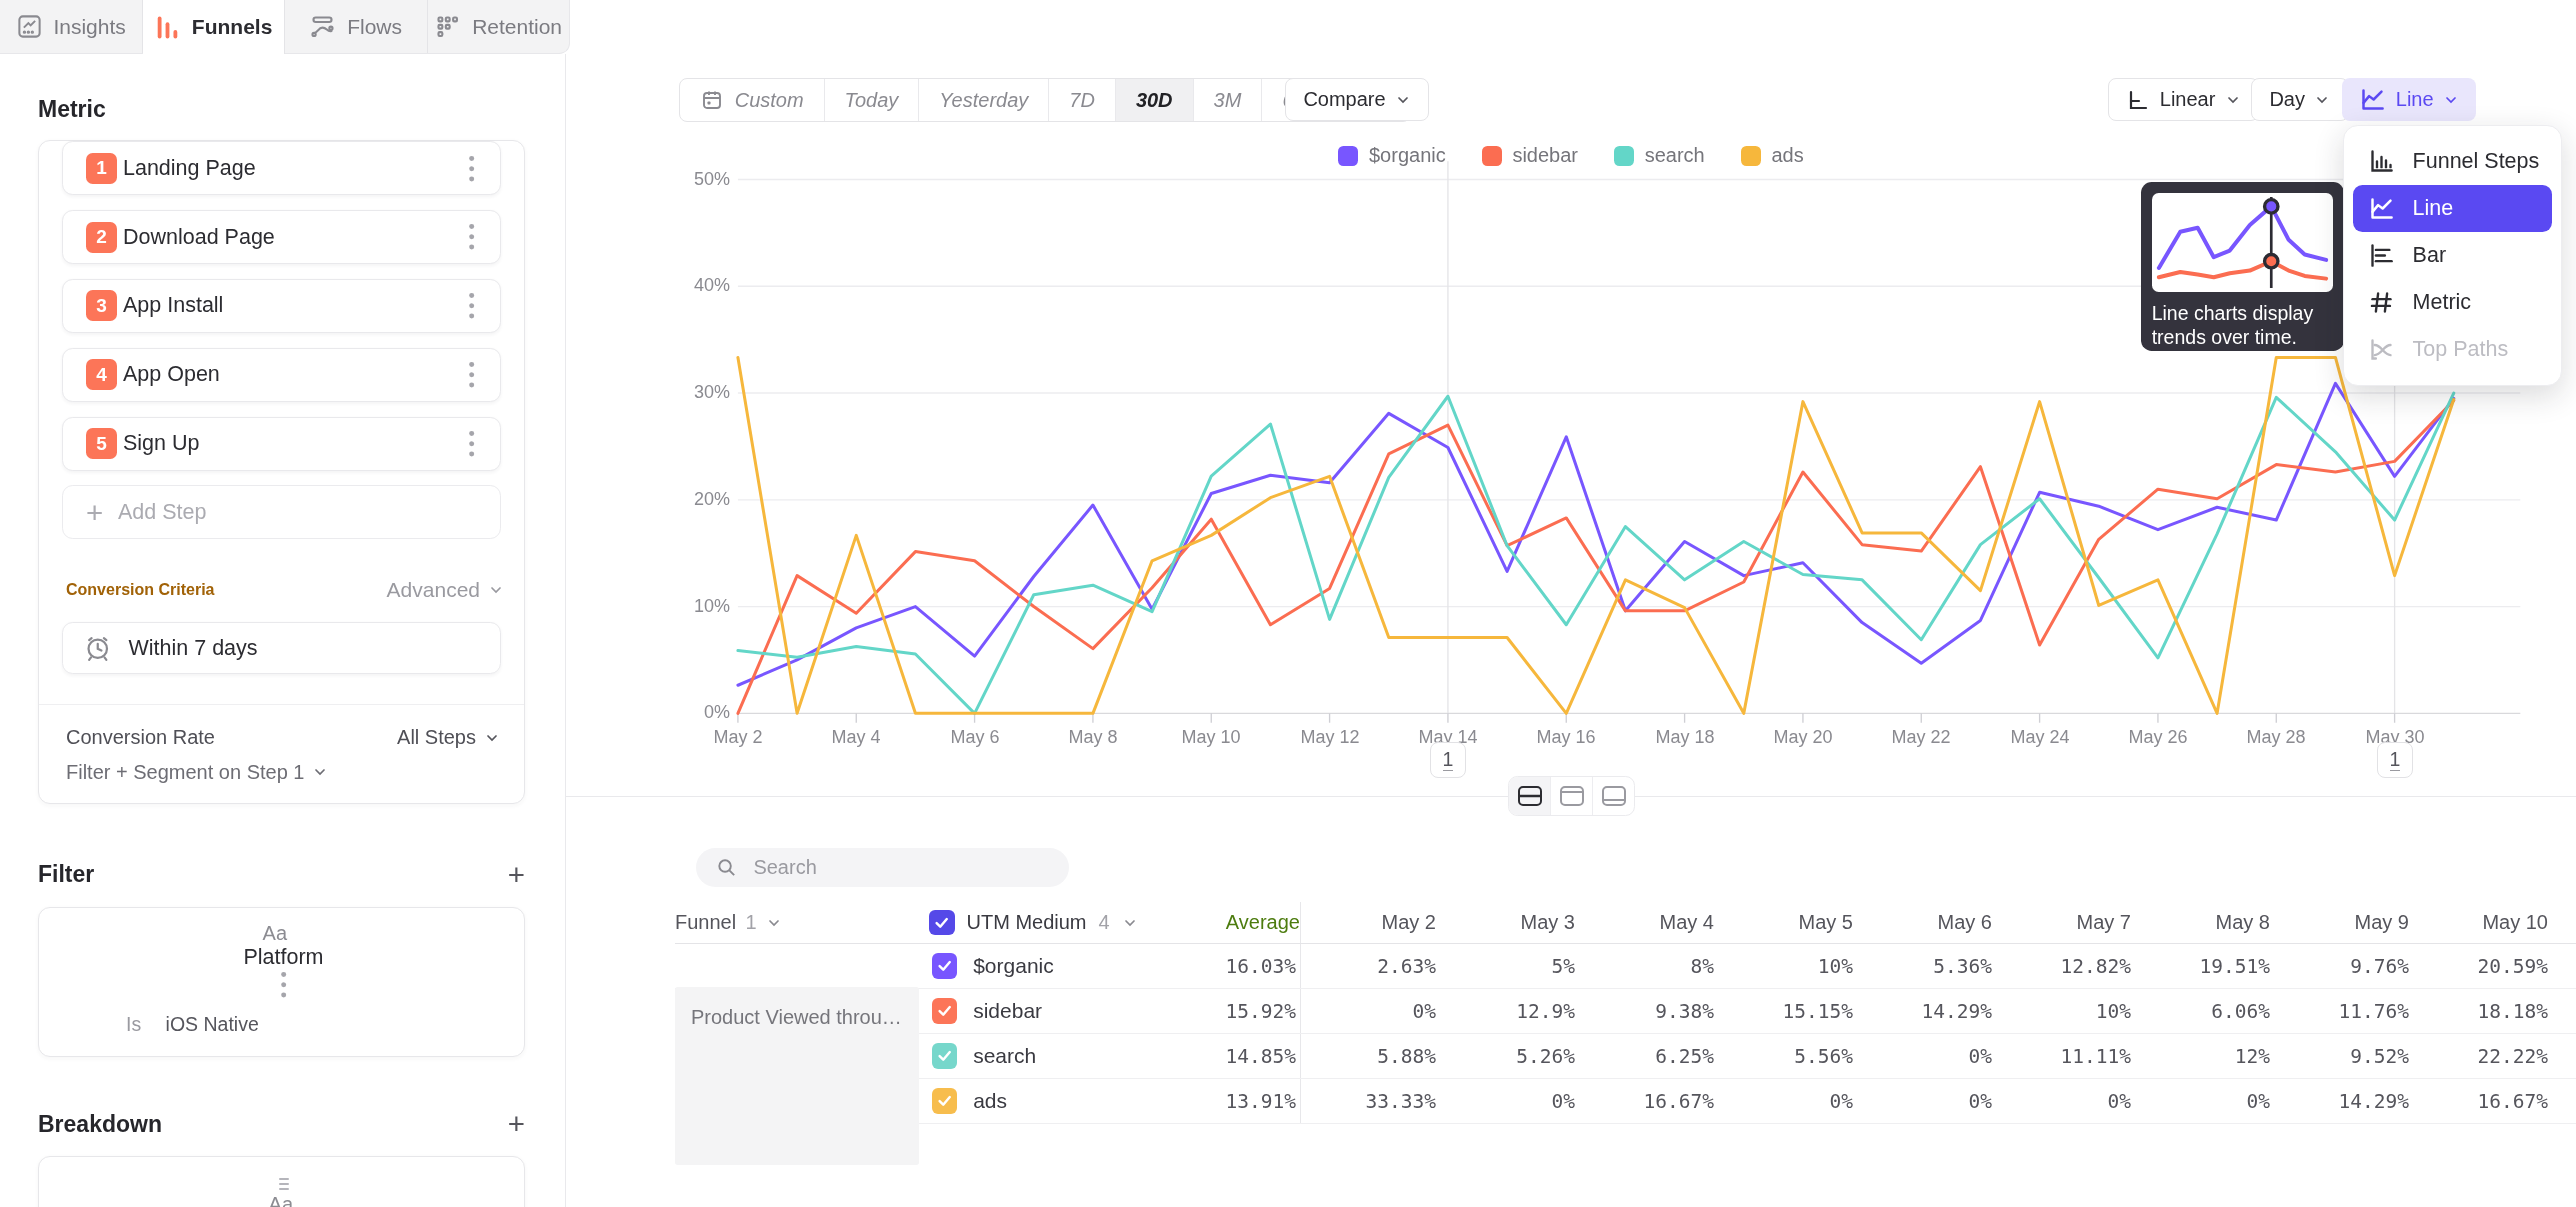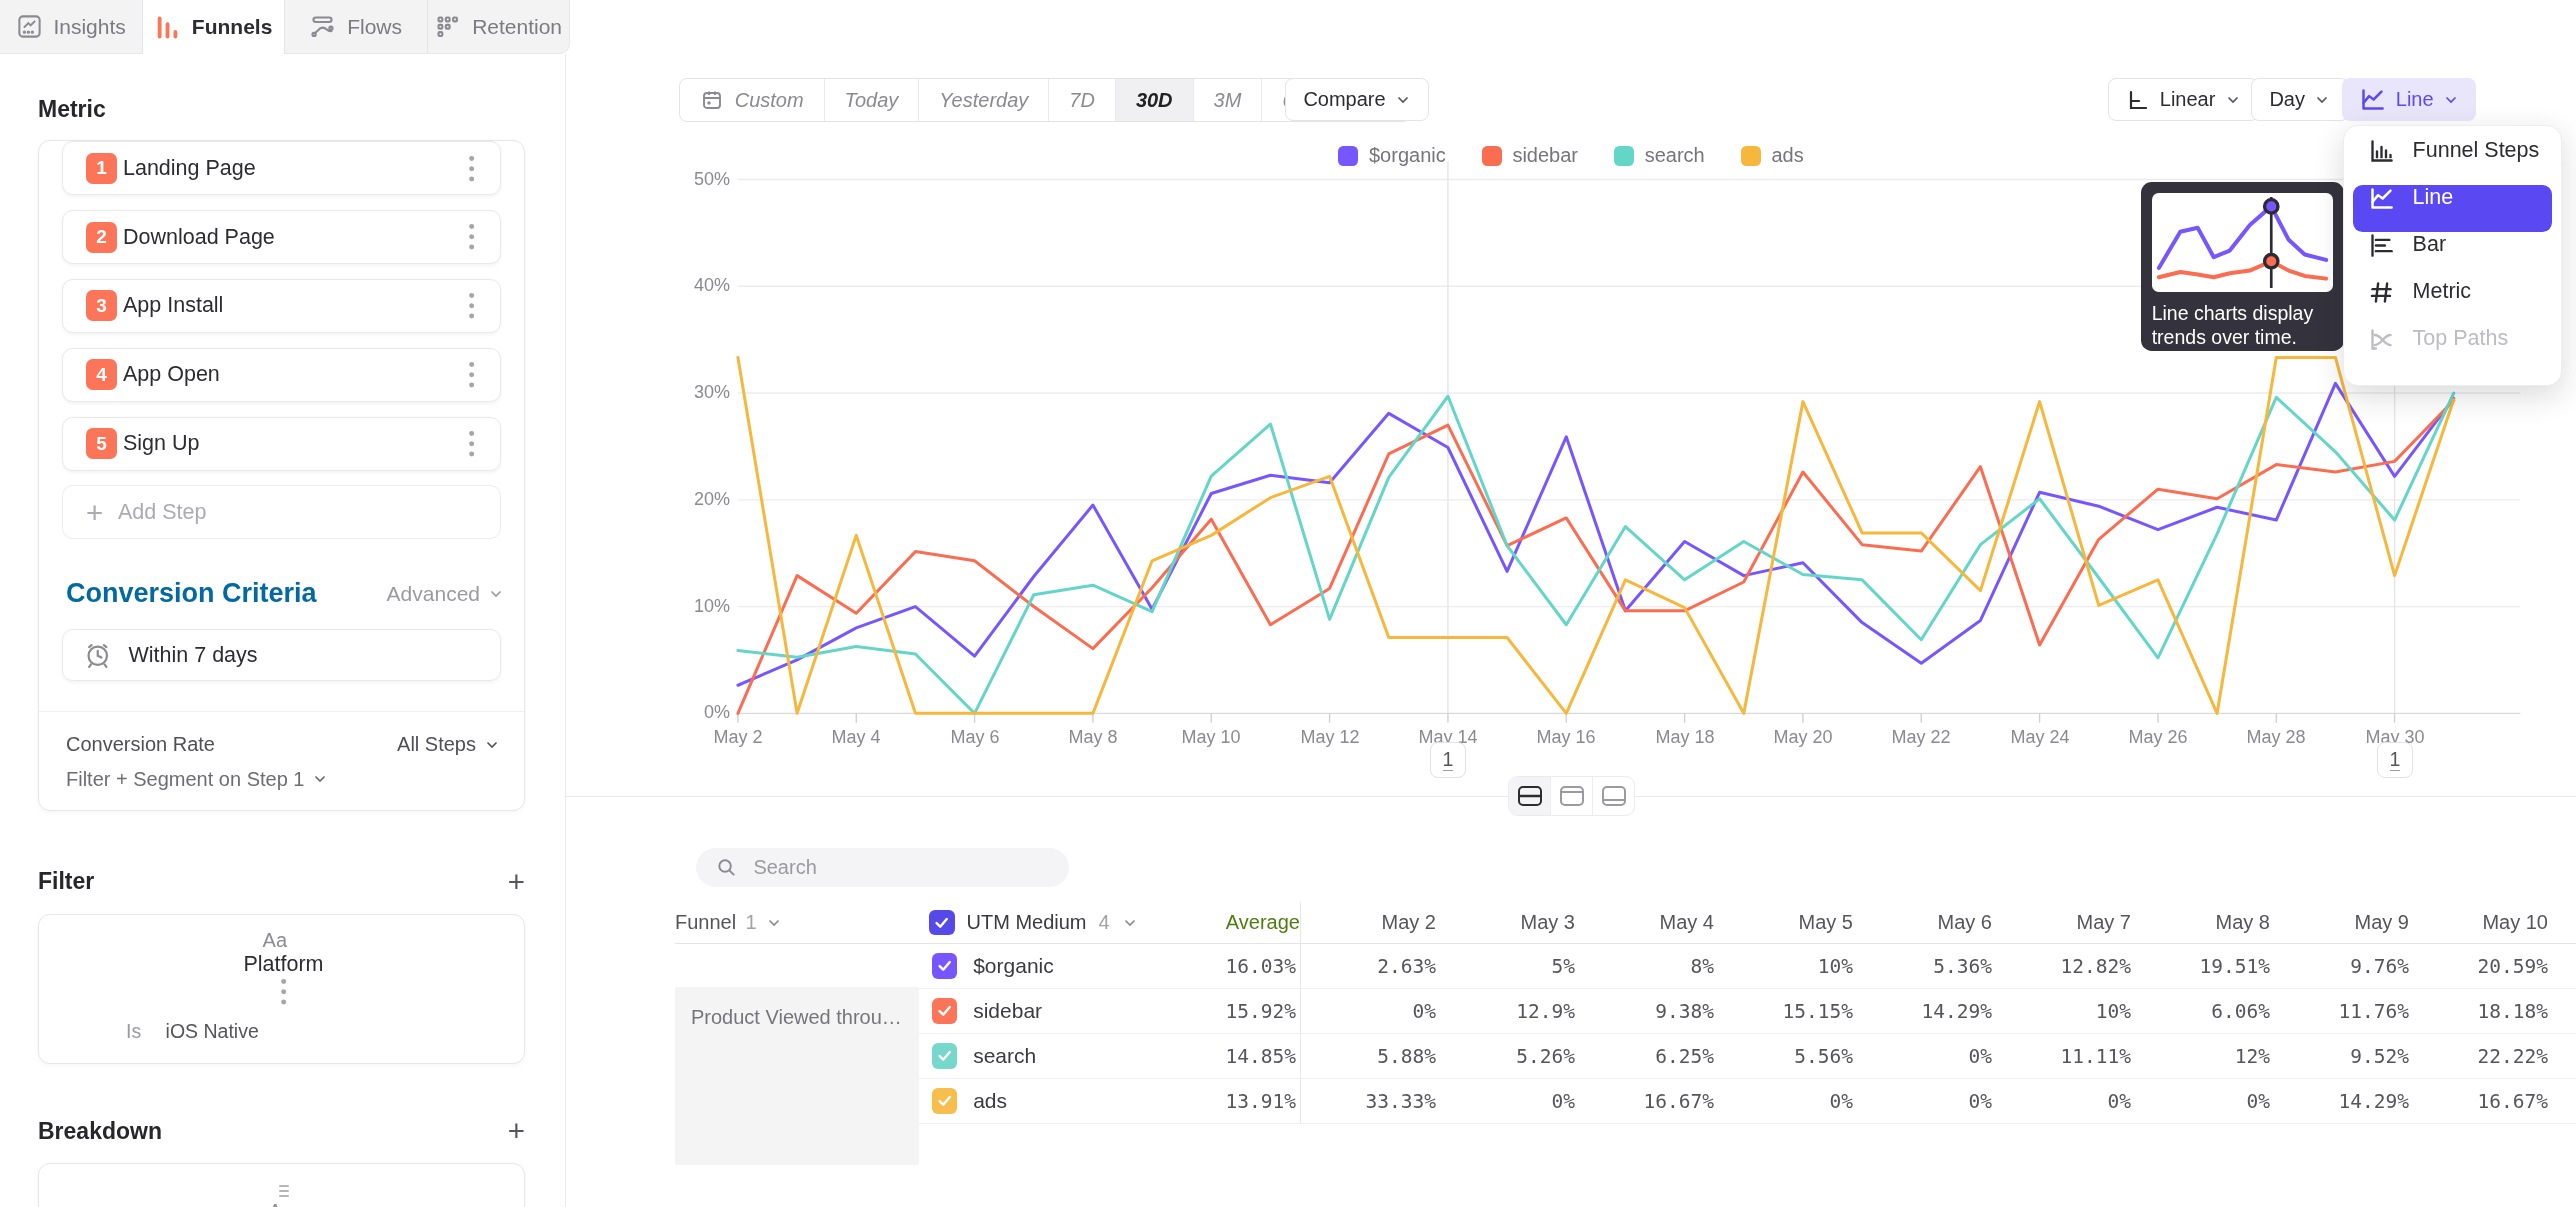--- a/index.html
+++ b/index.html
@@ -30,21 +30,21 @@
   .kebab{width:27px;display:flex;justify-content:center;}
   .steps{padding:0 23px;display:flex;flex-direction:column;gap:14.8px;}
   .step{height:54px;border:1.3px solid #e9e9ec;border-radius:10.7px;display:flex;align-items:center;
     padding:0 14.8px 0 23px;box-shadow:0 1.3px 3.4px rgba(40,40,50,.05);background:#fff;}
   .badge{width:31px;height:31px;border-radius:6.7px;background:#fc7558;color:#fff;font-size:19px;
     font-weight:bold;display:flex;align-items:center;justify-content:center;}
   .step .slabel{flex:1;font-size:21.5px;color:#2c2c31;margin-left:6px;}
   .addstep{height:54px;border:1.3px solid #ebebee;border-radius:10.7px;display:flex;align-items:center;
     margin:14.8px 23px 0 23px;padding-left:23px;color:#ababb1;font-size:21.5px;gap:14.8px;}
   .cc-row{display:flex;align-items:center;justify-content:space-between;padding:39px 20px 0 27px;}
-  .cc-title{font-size:27px;font-weight:bold;color:#0369a1;}
+  .cc-title{font-size:16px;font-weight:bold;color:#a16207;}
   .gray-dd{font-size:21px;color:#9a9aa0;display:flex;align-items:center;gap:8px;}
   .window-card{height:52px;border:1.3px solid #e9e9ec;border-radius:10.7px;margin:20px 23px 29.5px 23px;
     display:flex;align-items:center;gap:16px;padding-left:20px;font-size:21.5px;color:#2c2c31;
     box-shadow:0 1.3px 3.4px rgba(40,40,50,.05);}
   .mfoot{border-top:1.3px solid #efeff1;padding:13.4px 24px 16px 27px;}
   .mfoot-row{display:flex;align-items:center;justify-content:space-between;height:39px;}
   .mfoot-label{font-size:20px;color:#4f4f56;}
   .mfoot-dd{font-size:20px;color:#4f4f56;display:flex;align-items:center;gap:8px;}
   .mfoot-sub{font-size:20px;color:#6d6d74;display:flex;align-items:center;gap:8px;height:29.5px;}
   .prop-card{margin-top:17.4px;padding:14.8px 19px 17.4px 23px;}
@@ -111,21 +111,21 @@
     border-radius:2.7px;padding:19px 16px 0 16px;font-size:20px;color:#75757b;white-space:nowrap;
     overflow:hidden;text-overflow:ellipsis;}
   .fun-head{display:flex;align-items:center;gap:9.4px;font-size:20px;color:#55555c;}
   .fun-head .count{color:#a2a2a8;}
   .bd-head{display:flex;align-items:center;gap:12px;font-size:20px;color:#3a3a41;}
   .bd-head .count{color:#a2a2a8;}
 
   
   #chart-menu{position:absolute;left:2343px;top:125px;width:219px;background:#fff;border:1.3px solid #ededf0;
     border-radius:14.8px;box-shadow:0 9.4px 29.5px rgba(30,30,40,.16);padding:12px 9.4px;z-index:30;}
-  .menu-item{height:47px;display:flex;gap:17.4px;padding:0 6.7px 0 14.8px;font-size:21.5px;
+  .menu-item{height:47px;display:flex;align-items:center;gap:17.4px;padding:0 6.7px 0 14.8px;font-size:21.5px;
     color:#2c2c31;border-radius:9.4px;}
   .menu-item.selected{background:#5a49f2;color:#fff;}
   .menu-item.disabled{color:#bcbcc2;}
   #tooltip{position:absolute;left:2141px;top:182px;width:203px;height:169px;background:#34333d;
     border-radius:10.7px;z-index:29;padding:10.7px;}
   #tooltip .arrow{position:absolute;right:-10.7px;top:19px;width:0;height:0;border-top:12px solid transparent;
     border-bottom:12px solid transparent;border-left:12px solid #34333d;}
   #tooltip .mini{background:#fff;border-radius:6.7px;width:181px;height:99px;}
   #tooltip .cap{color:#fff;font-size:19.5px;line-height:1.25;margin-top:9.4px;}
   svg{display:block;}

